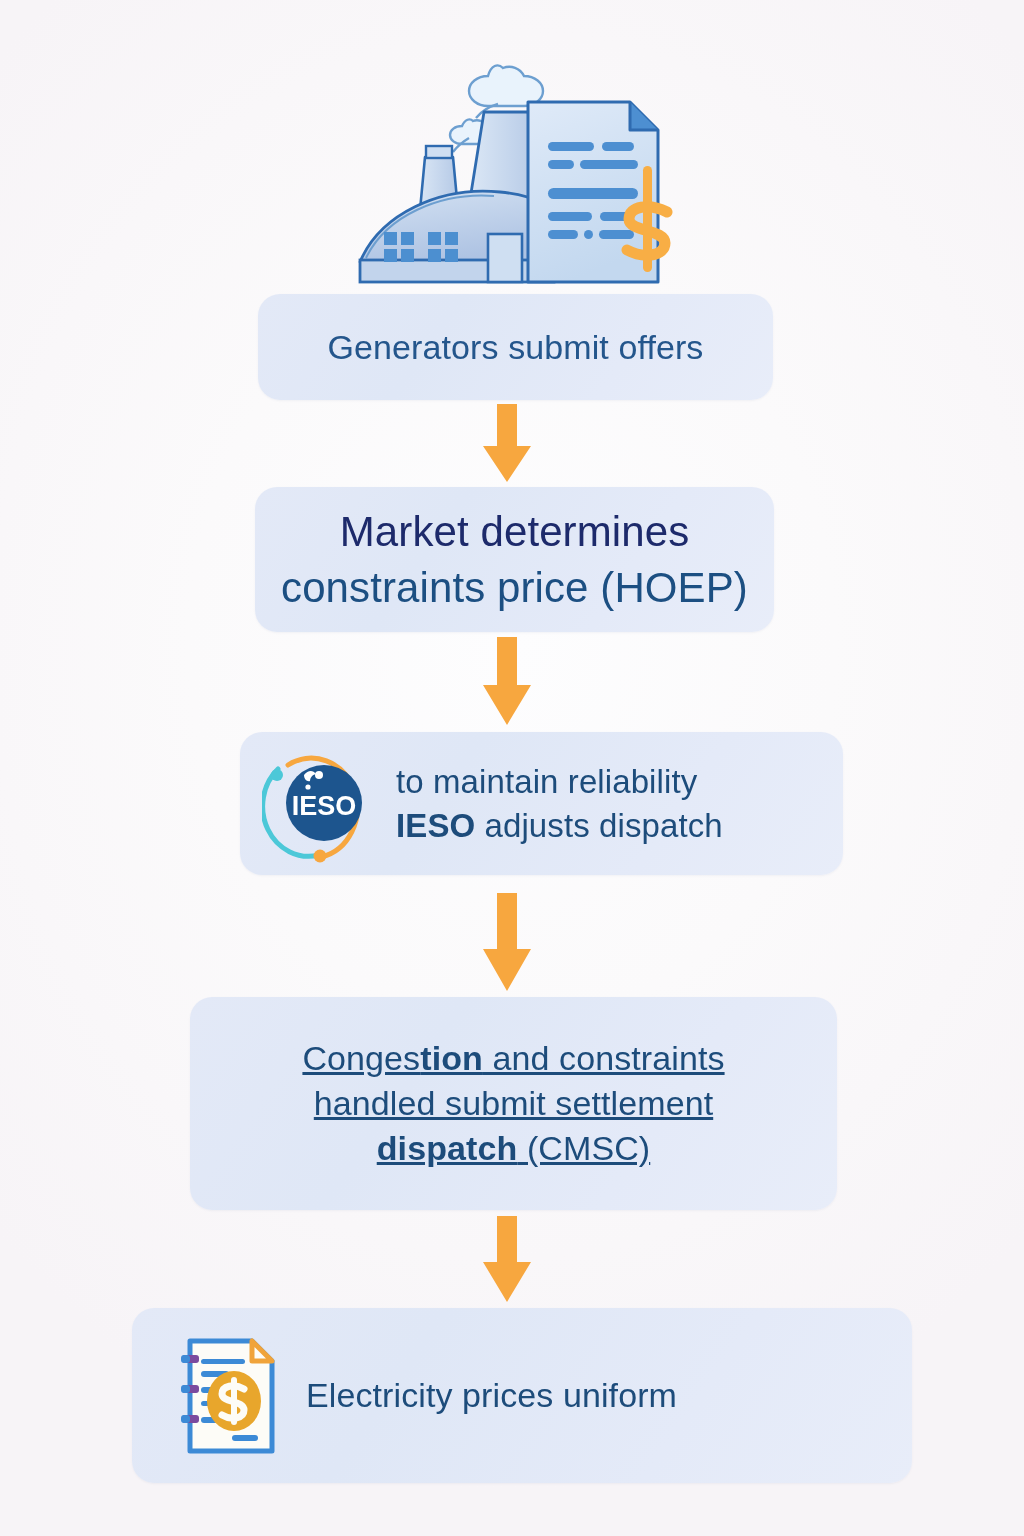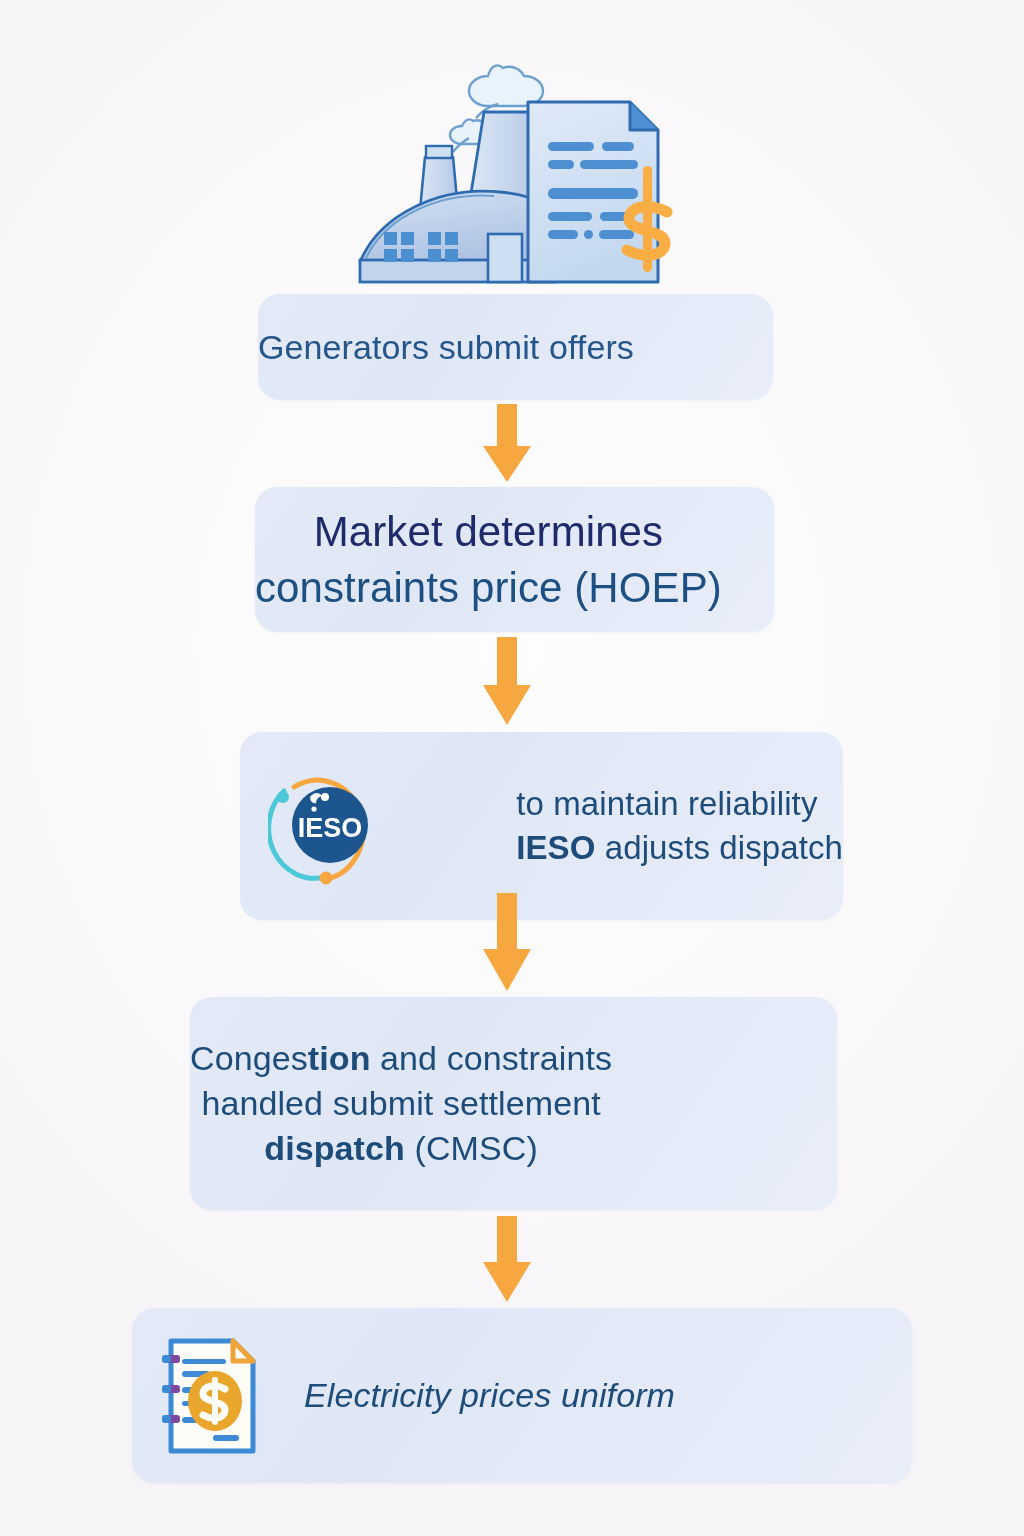--- a/index.html
+++ b/index.html
@@ -30,47 +30,48 @@
   }
 
   
   .node {
     position: absolute;
     border-radius: 22px;
     background: linear-gradient(125deg, #e3e9f7 0%, #dfe7f6 35%, #e4eaf8 70%, #e8edf9 100%);
     box-shadow: 0 1px 2px rgba(120,130,160,0.08);
     display: flex;
     align-items: center;
+    justify-content: center;
     box-sizing: border-box;
   }
   .node-text {
     text-align: center;
     line-height: 1.32;
     color: #1d4d78;
     font-weight: 400;
     letter-spacing: 0.1px;
   }
   .node-text b { font-weight: 700; }
 
   #node-1 { left: 258px; top: 294px;  width: 515px; height: 106px; }
   #node-1 .node-text { font-size: 34px; color: #24568c; }
 
   #node-2 { left: 255px; top: 487px;  width: 519px; height: 145px; }
   #node-2 .node-text { font-size: 42px; color: #1d2a6b; }
   #node-2 .node-text .ln2 { color: #1c4f82; }
 
-  #node-3 { left: 240px; top: 732px;  width: 603px; height: 188px;
-            justify-content: space-between; padding-left: 28px; gap: 16px; }
+  #node-3 { left: 240px; top: 732px;  width: 603px; height: 143px;
+            justify-content: flex-start; padding-left: 22px; gap: 16px; }
   #node-3 .node-text { font-size: 33px; text-align: left; color: #1d4c7b; }
 
   #node-4 { left: 190px; top: 997px;  width: 647px; height: 213px; }
-  #node-4 .node-text { font-size: 34px; color: #1d4c7b; }
+  #node-4 .node-text { font-size: 34px; color: #1d4c7b; text-decoration: underline; }
 
   #node-5 { left: 132px; top: 1308px; width: 780px; height: 175px;
-            justify-content: flex-start; padding-left: 25px; gap: 43px; font-style: italic; }
+            justify-content: flex-start; padding-left: 44px; gap: 26px; }
   #node-5 .node-text { font-size: 34px; text-align: left; color: #1d4c7b; }
 
   
   .arrow {
     position: absolute;
     width: 60px;
   }
   #arrow-1 { left: 477px; top: 404px; height: 78px; }
   #arrow-2 { left: 477px; top: 637px; height: 88px; }
   #arrow-3 { left: 477px; top: 893px; height: 98px; }

